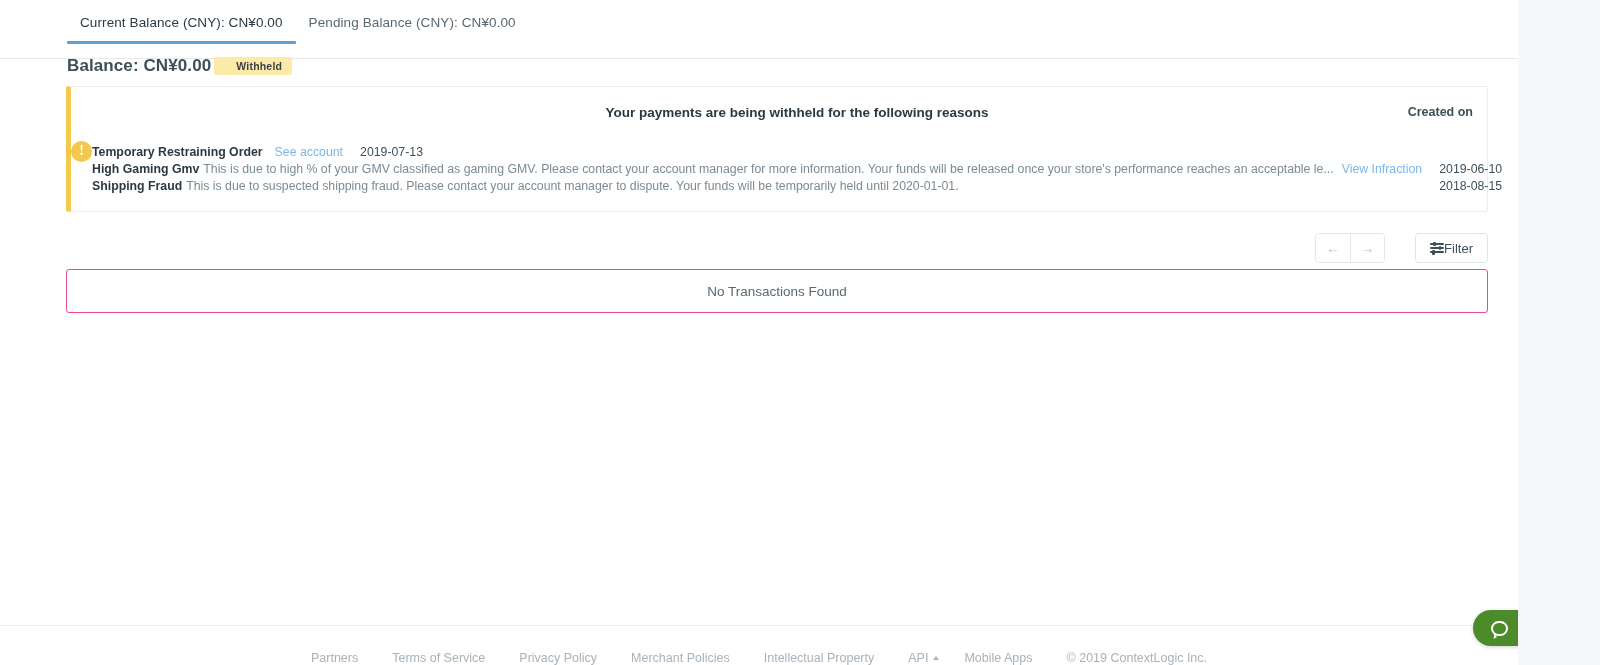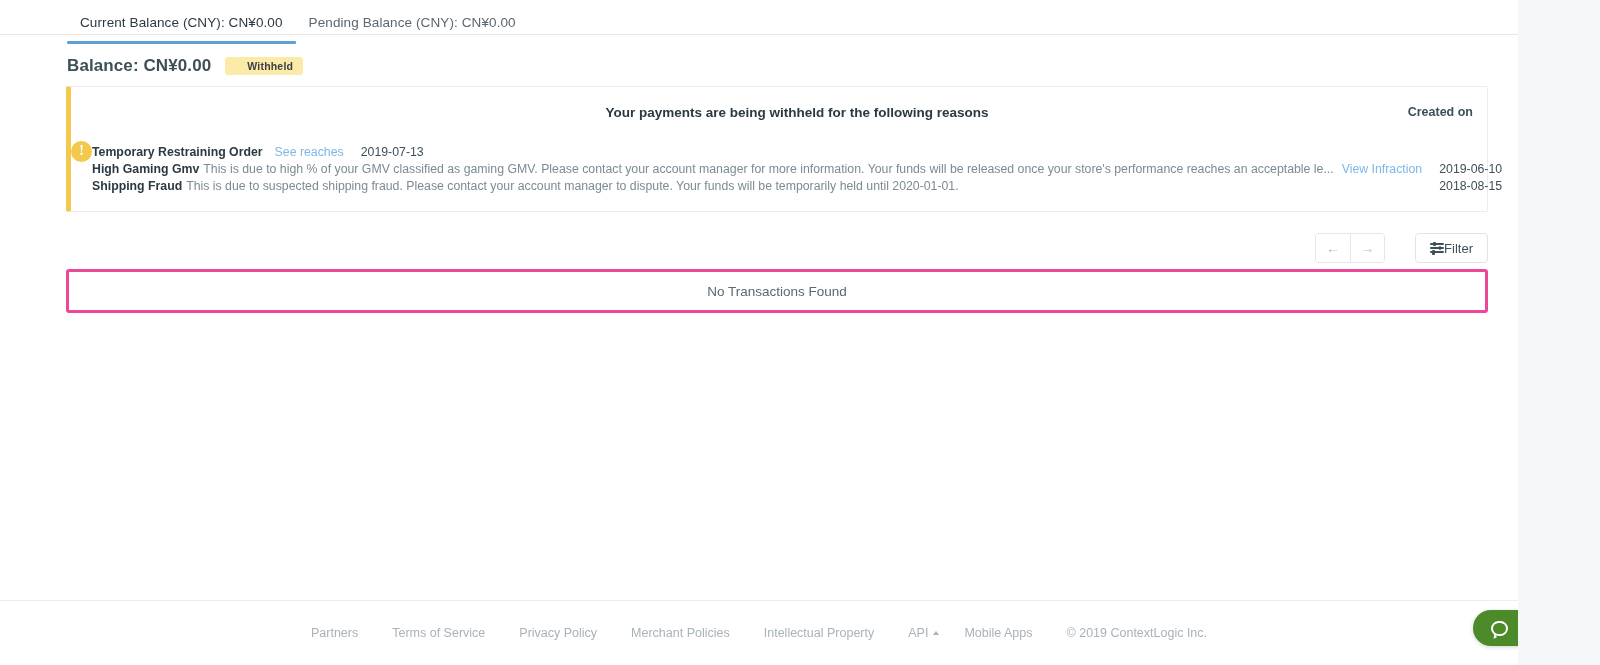--- a/index.html
+++ b/index.html
@@ -34,21 +34,21 @@
     height: 665px;
     background: #f6f7f8;
     pointer-events: none;
   }
 
   
   .tabbar {
     position: absolute;
     left: 0; top: 0;
     width: 1518px;
-    height: 35px;
+    height: 59px;
     background: #ffffff;
     border-bottom: 1px solid #e8e8e8;
     padding-left: 67px;
     display: flex;
     align-items: stretch;
   }
   .tab {
     display: flex;
     align-items: center;
     height: 44px;
@@ -73,21 +73,21 @@
     border-radius: 1px;
   }
 
   
   .balance-row {
     position: absolute;
     left: 67px;
     top: 56px;
     display: flex;
     align-items: center;
-    gap: 14px;
+    gap: 3px;
   }
   .balance-title {
     font-size: 17px;
     font-weight: bold;
     color: #3d4f58;
     letter-spacing: .1px;
   }
   .badge-withheld {
     background: #fbeaa8;
     color: #3d4046;
@@ -280,42 +280,42 @@
   .filter-glyph i:nth-child(3)::after { left: 2px; }
 
   
   .txn-panel {
     position: absolute;
     left: 66px;
     top: 269px;
     width: 1422px;
     height: 44px;
     background: #ffffff;
-    border: 3px solid #ec4899;
+    border: 1px solid #ec4899;
     border-radius: 3px;
     display: flex;
     align-items: center;
     justify-content: center;
   }
   .txn-empty {
     font-size: 13.5px;
     color: #5a6872;
   }
 
   
   .footer {
     position: absolute;
     left: 0;
     bottom: 0;
     width: 1518px;
-    height: 65px;
+    height: 40px;
     background: #ffffff;
     border-top: 1px solid #ededed;
     display: flex;
-    align-items: center;
+    align-items: flex-end;
     justify-content: center;
     gap: 0;
   }
   .footer a, .footer .copyright {
     font-size: 12.5px;
     color: #a9b2b9;
     text-decoration: none;
     padding: 0 17px;
     white-space: nowrap;
   }
@@ -396,21 +396,21 @@
       <div class="warn-circle">
           <span>!</span>
         </div>
     </div>
     <div class="alert-body">
       <div class="alert-title">Your payments are being withheld for the following reasons</div>
       <div class="created-on">Created on</div>
 
       <div class="reason">
         <span class="reason-name">Temporary Restraining Order</span>
-        <span class="reason-link">See reaches</span>
+        <span class="reason-link">See account</span>
         <span class="reason-date">2019-07-13</span>
       </div>
 
       <div class="reason">
         <span class="reason-name">High Gaming Gmv</span>
         <span class="reason-desc">This is due to high % of your GMV classified as gaming GMV. Please contact your account manager for more information. Your funds will be released once your store's performance reaches an acceptable le...</span>
         <span class="reason-link">View Infraction</span>
         <span class="reason-date">2019-06-10</span>
       </div>
 

